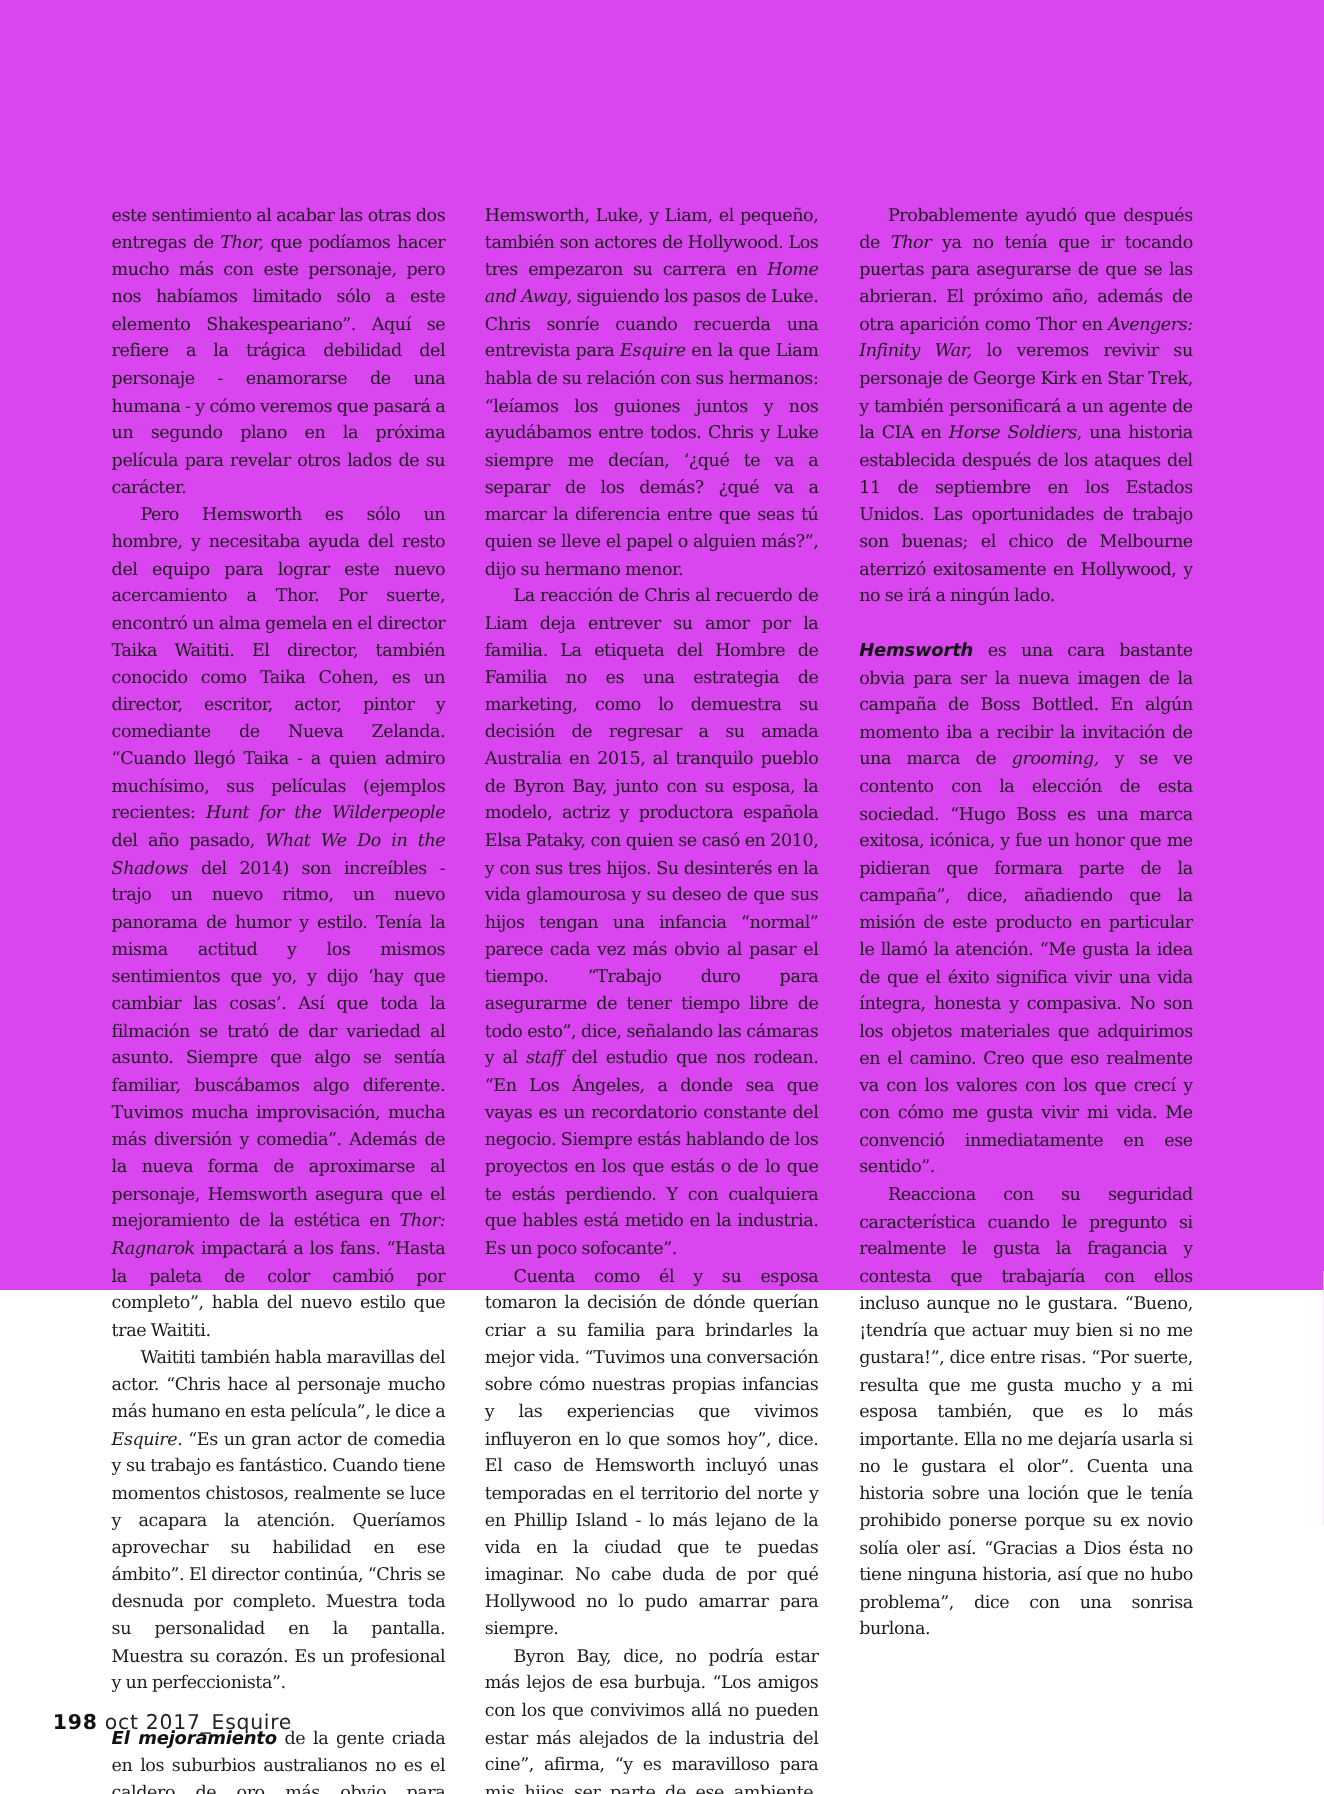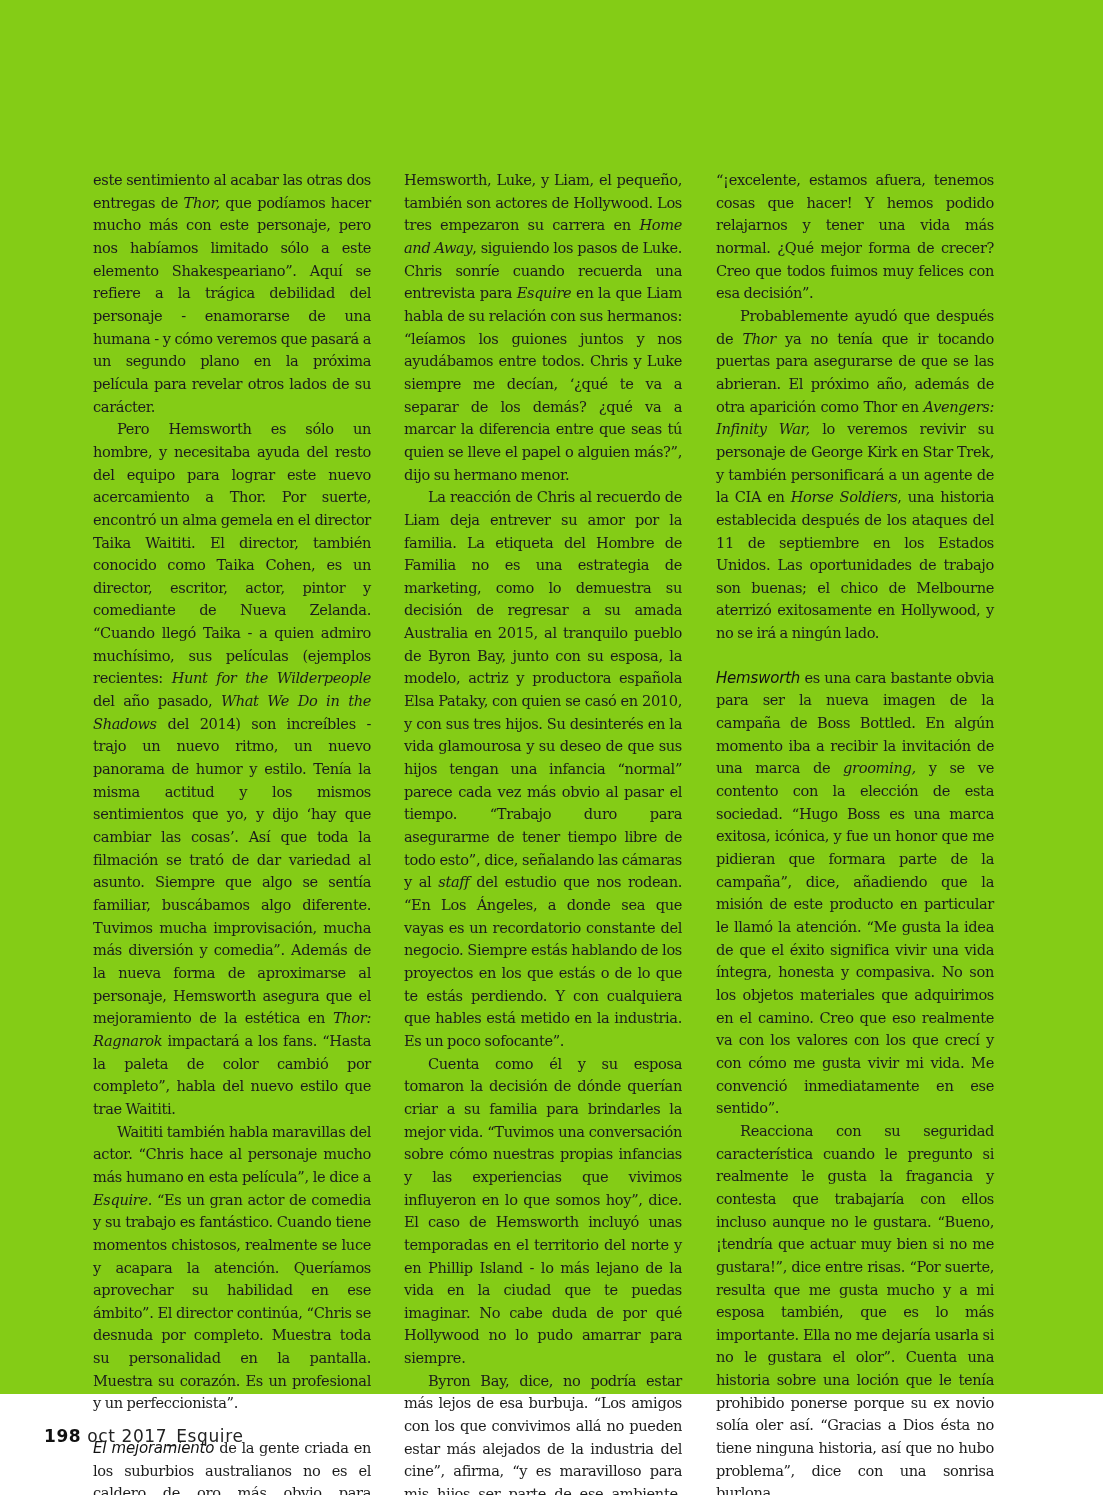--- a/index.html
+++ b/index.html
@@ -1,17 +1,17 @@
 <!DOCTYPE html>
 <html><head>
 <meta charset="utf-8">
 <style>
   html, body { margin: 0; padding: 0; background: #ffffff; }
   body { width: 1103px; height: 1495px; position: relative; overflow: hidden; }
-  .page { position: absolute; left: 0; top: 0; width: 1103px; height: 1394px; background: #84cc16; }
+  .page { position: absolute; left: 0; top: 0; width: 1103px; height: 1075px; background: #d946ef; }
   .col {
     position: absolute;
     top: 169px;
     width: 278px;
     font-family: "DejaVu Serif", "Liberation Serif", serif;
     font-size: 14.6px;
     line-height: 22.65px;
     color: #1c1c1c;
     text-align: justify;
     hyphens: manual;
@@ -19,21 +19,21 @@
     word-spacing: -0.5px;
   }
   .col p { margin: 0; text-indent: 24px; }
   .col p.noindent { text-indent: 0; }
   .col p.section { text-indent: 0; margin-top: 22px; }
   .col-1 { left: 93px; }
   .col-2 { left: 404px; }
   .col-3 { left: 716px; }
   .lead {
     font-family: "DejaVu Sans", "Liberation Sans", sans-serif;
-    font-weight: normal;
+    font-weight: bold;
     font-style: italic;
     font-size: 15px;
     letter-spacing: -0.2px;
     color: #111;
   }
   i { font-style: italic; }
   .folio {
     position: absolute;
     left: 44px;
     top: 1426px;
@@ -55,21 +55,20 @@
       <p><span>Waititi también habla maravillas del actor. “Chris hace al personaje mucho más humano en esta película”, le dice a </span><i>Esquire</i><span>. “Es un gran actor de comedia y su trabajo es fantástico. Cuando tiene momentos chistosos, realmente se luce y acapara la atención. Queríamos aprovechar su habilidad en ese ámbito”. El director continúa, “Chris se desnuda por completo. Muestra toda su personalidad en la pantalla. Muestra su corazón. Es un profesional y un perfeccionista”.</span></p>
       <p class="section"><span class="lead">El mejoramiento</span><span> de la gente criada en los suburbios australianos no es el caldero de oro más obvio para encontrar estrellas de Hollywood. Sin embargo, debió haber algo en el agua del hogar de los Hemsworth. Nacidos y crecidos en Melbourne, el hermano mayor de</span></p>
     </div>
   <div class="col col-2">
       <p class="noindent"><span>Hemsworth, Luke, y Liam, el pequeño, también son actores de Hollywood. Los tres empezaron su carrera en </span><i>Home and Away</i><span>, siguiendo los pasos de Luke. Chris sonríe cuando recuerda una entrevista para </span><i>Esquire</i><span> en la que Liam habla de su relación con sus hermanos: “leíamos los guiones juntos y nos ayudábamos entre todos. Chris y Luke siempre me decían, ‘¿qué te va a separar de los demás? ¿qué va a marcar la diferencia entre que seas tú quien se lleve el papel o alguien más?”, dijo su hermano menor.</span></p>
       <p><span>La reacción de Chris al recuerdo de Liam deja entrever su amor por la familia. La etiqueta del Hombre de Familia no es una estrategia de marketing, como lo demuestra su decisión de regresar a su amada Australia en 2015, al tranquilo pueblo de Byron Bay, junto con su esposa, la modelo, actriz y productora española Elsa Pataky, con quien se casó en 2010, y con sus tres hijos. Su desinterés en la vida glamourosa y su deseo de que sus hijos tengan una infancia “normal” parece cada vez más obvio al pasar el tiempo. “Trabajo duro para asegurarme de tener tiempo libre de todo esto”, dice, señalando las cámaras y al </span><i>staff</i><span> del estudio que nos rodean. “En Los Ángeles, a donde sea que vayas es un recordatorio constante del negocio. Siempre estás hablando de los proyectos en los que estás o de lo que te estás perdiendo. Y con cualquiera que hables está metido en la industria. Es un poco sofocante”.</span></p>
       <p><span>Cuenta como él y su esposa tomaron la decisión de dónde querían criar a su familia para brindarles la mejor vida. “Tuvimos una conversación sobre cómo nuestras propias infancias y las experiencias que vivimos influyeron en lo que somos hoy”, dice. El caso de Hemsworth incluyó unas temporadas en el territorio del norte y en Phillip Island - lo más lejano de la vida en la ciudad que te puedas imaginar. No cabe duda de por qué Hollywood no lo pudo amarrar para siempre.</span></p>
       <p><span>Byron Bay, dice, no podría estar más lejos de esa burbuja. “Los amigos con los que convivimos allá no pueden estar más alejados de la industria del cine”, afirma, “y es maravilloso para mis hijos ser parte de ese ambiente. Creo que es mucho más sano. Pasamos mucho tiempo al aire libre, en la playa. Cuando nos mudamos para allá, inmediatamente dijeron,</span></p>
     </div>
   <div class="col col-3">
-      <p class="noindent"><span>“¡excelente, estamos afuera, tenemos cosas que hacer! Y hemos podido relajarnos y tener una vida más normal. ¿Qué mejor forma de crecer? Creo que todos fuimos muy felices con esa decisión”.</span></p>
       <p><span>Probablemente ayudó que después de </span><i>Thor</i><span> ya no tenía que ir tocando puertas para asegurarse de que se las abrieran. El próximo año, además de otra aparición como Thor en </span><i>Avengers: Infinity War,</i><span> lo veremos revivir su personaje de George Kirk en Star Trek, y también personificará a un agente de la CIA en </span><i>Horse Soldiers</i><span>, una historia establecida después de los ataques del 11 de septiembre en los Estados Unidos. Las oportunidades de trabajo son buenas; el chico de Melbourne aterrizó exitosamente en Hollywood, y no se irá a ningún lado.</span></p>
       <p class="section"><span class="lead">Hemsworth</span><span> es una cara bastante obvia para ser la nueva imagen de la campaña de Boss Bottled. En algún momento iba a recibir la invitación de una marca de </span><i>grooming,</i><span> y se ve contento con la elección de esta sociedad. “Hugo Boss es una marca exitosa, icónica, y fue un honor que me pidieran que formara parte de la campaña”, dice, añadiendo que la misión de este producto en particular le llamó la atención. “Me gusta la idea de que el éxito significa vivir una vida íntegra, honesta y compasiva. No son los objetos materiales que adquirimos en el camino. Creo que eso realmente va con los valores con los que crecí y con cómo me gusta vivir mi vida. Me convenció inmediatamente en ese sentido”.</span></p>
       <p><span>Reacciona con su seguridad característica cuando le pregunto si realmente le gusta la fragancia y contesta que trabajaría con ellos incluso aunque no le gustara. “Bueno, ¡tendría que actuar muy bien si no me gustara!”, dice entre risas. “Por suerte, resulta que me gusta mucho y a mi esposa también, que es lo más importante. Ella no me dejaría usarla si no le gustara el olor”. Cuenta una historia sobre una loción que le tenía prohibido ponerse porque su ex novio solía oler así. “Gracias a Dios ésta no tiene ninguna historia, así que no hubo problema”, dice con una sonrisa burlona.</span></p>
     </div>
 
   <div class="folio">
     <span class="num">198</span><span> oct 2017_Esquire</span>
   </div>
 
 </div>

